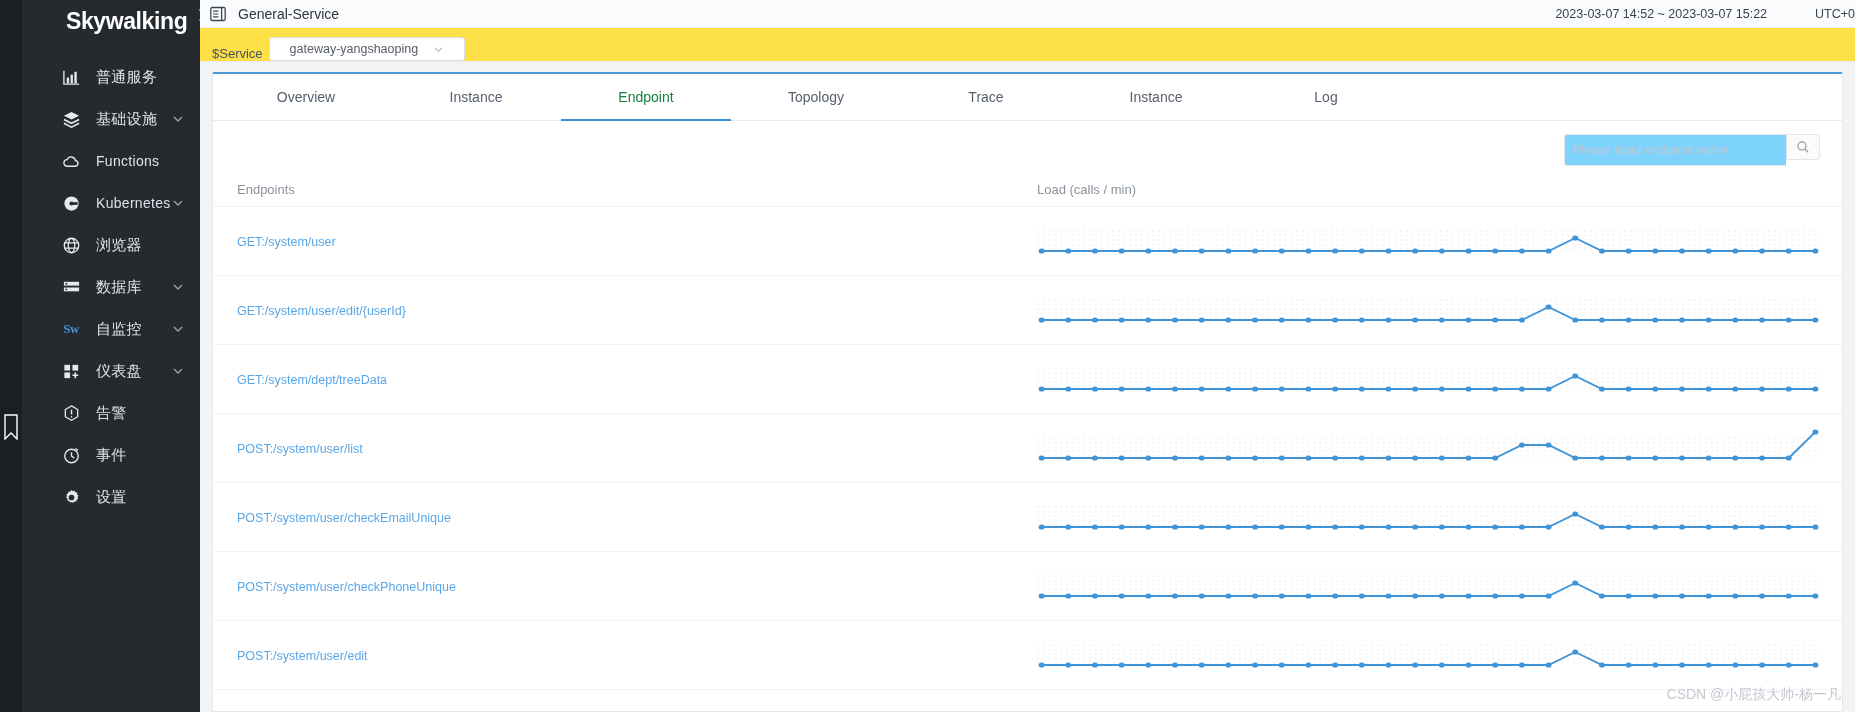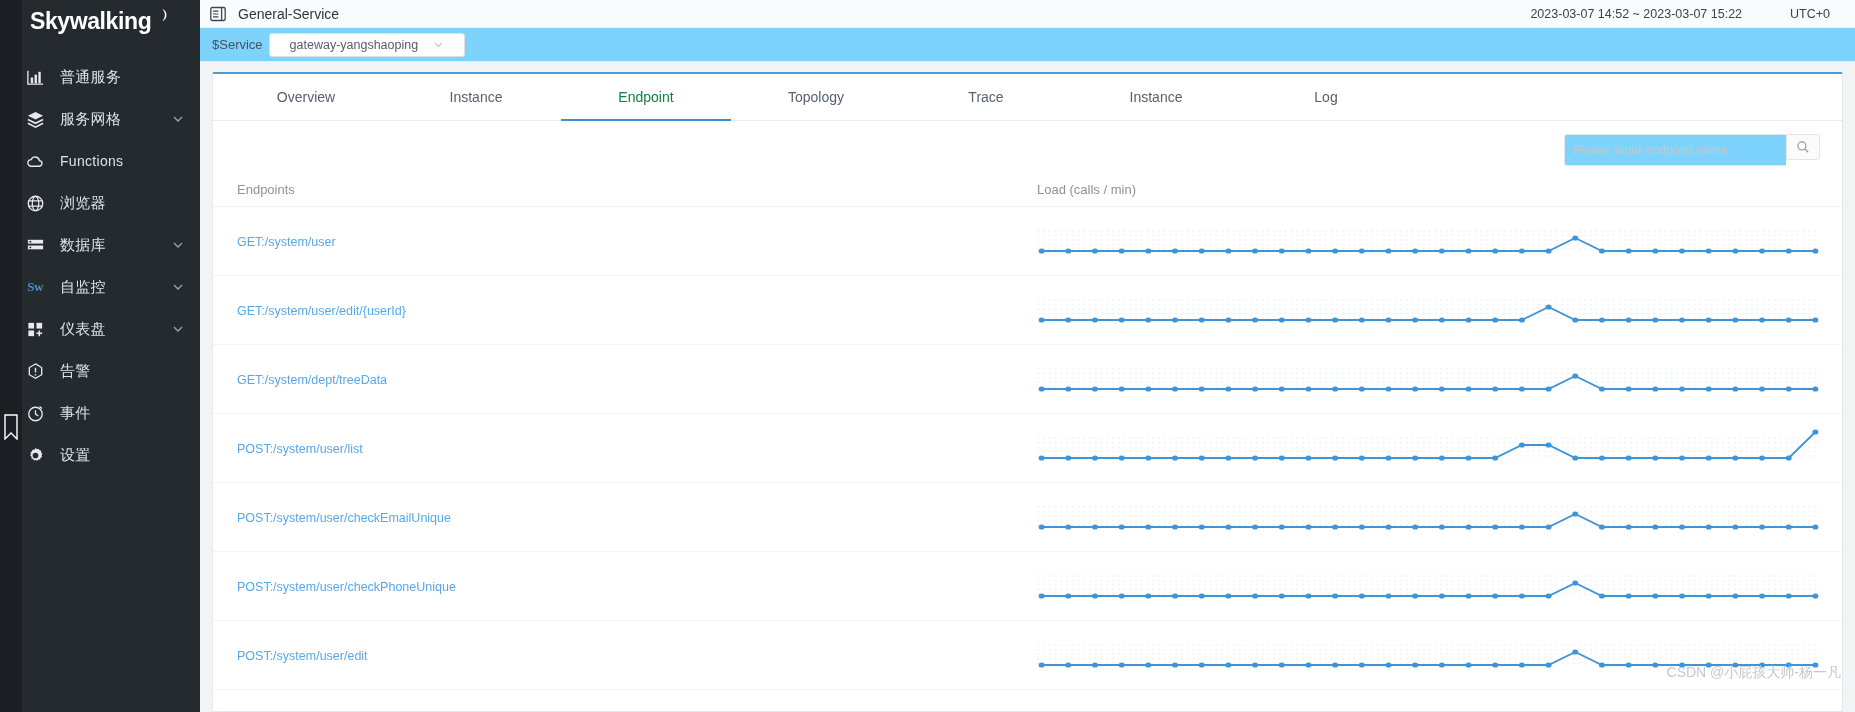--- a/index.html
+++ b/index.html
@@ -12,20 +12,21 @@
   #app { display: flex; width: 1855px; height: 712px; position: relative; }
 
   
   .sidebar {
     width: 200px; height: 712px;
     background: #252a2f;
     flex: 0 0 200px;
     position: relative;
     color: #d8dde3;
     overflow: hidden;
+    padding-left: 36px;
   }
   .sidebar-rail {
     position: absolute; left: 0; top: 0; width: 22px; height: 712px;
     background: #1b1f23;
   }
   .rail-bookmark {
     position: absolute; left: 4px; top: 414px; width: 14px; height: 26px;
   }
   .logo-wrap {
     position: relative; height: 42px; display: flex; align-items: center;
@@ -72,34 +73,34 @@
     background: #fafbfc;
     display: flex; flex-direction: column;
     overflow: hidden; position: relative;
   }
 
   .topbar {
     height: 28px; flex: 0 0 28px;
     background: #fafbfc;
     border-bottom: 1px solid #eceef1;
     display: flex; align-items: center;
-    padding: 0 25px 0 10px;
+    padding: 0 0 0 10px;
   }
   .topbar-icon { width: 16px; height: 16px; color: #3e4551; flex: 0 0 16px; }
   .topbar-title {
     margin-left: 12px; font-size: 14px; color: #303540;
   }
   .topbar-spacer { flex: 1 1 auto; }
   .topbar-time { font-size: 12.5px; color: #3b4250; white-space: nowrap; }
   .topbar-tz { font-size: 12.5px; color: #3b4250; margin-left: 48px; white-space: nowrap; }
 
   .filterbar {
     height: 34px; flex: 0 0 34px;
-    background: #7dd3fc;
-    display: flex; align-items: center;
+    background: #fde047;
+    display: flex; align-items: flex-end;
     padding-left: 12px;
     border-bottom: 1px solid #e8eaed;
   }
   .filter-label { font-size: 13px; color: #4a5160; margin-right: 6px; }
   .select-box {
     width: 196px; height: 24px;
     background: #ffffff; border: 1px solid #dcdfe6; border-radius: 3px;
     display: flex; align-items: center; padding: 0 20px;
     font-size: 12.5px; color: #555c68; cursor: pointer;
   }
@@ -183,21 +184,21 @@
   .endpoint-link {
     font-size: 12.5px; color: #5aa7e8; cursor: pointer;
     text-decoration: none; white-space: nowrap;
   }
   .cell-chart {
     flex: 1 1 auto; height: 48px; position: relative;
   }
   .spark { display: block; width: 100%; height: 48px; }
 
   .watermark {
-    position: absolute; right: 14px; bottom: 30px;
+    position: absolute; right: 14px; bottom: 8px;
     font-size: 14px; color: #c4c9d0;
     white-space: nowrap; pointer-events: none;
   }
 </style>
 </head>
 <body>
 
 <div id="app">
 
   <aside class="sidebar">
@@ -229,35 +230,49 @@
       </div>
 
       <div class="nav-item">
         <span class="nav-icon">
           <svg viewBox="0 0 20 20" width="19" height="19">
             <path d="M10 2 L18 6 L10 10 L2 6 Z" fill="#e6eaee"></path>
             <path d="M2 10 L10 14 L18 10" fill="none" stroke="#e6eaee" stroke-width="1.6"></path>
             <path d="M2 14 L10 18 L18 14" fill="none" stroke="#e6eaee" stroke-width="1.6"></path>
           </svg>
         </span>
-        <span class="nav-label cn">服务网格</span>
+        <span class="nav-label cn">基础设施</span>
         <svg class="nav-chevron" viewBox="0 0 12 12">
           <path d="M2 4 L6 8 L10 4" fill="none" stroke="#9aa4ae" stroke-width="1.3"></path>
         </svg>
       </div>
 
       <div class="nav-item">
         <span class="nav-icon">
           <svg viewBox="0 0 20 20" width="19" height="19">
             <path d="M5.5 15 a3.5 3.5 0 0 1 0 -7 a4.5 4.5 0 0 1 8.6 1 a3 3 0 0 1 -0.6 6 Z" fill="none" stroke="#e6eaee" stroke-width="1.4"></path>
           </svg>
         </span>
         <span class="nav-label">Functions</span>
       </div>
 
+      <div class="nav-item">
+        <span class="nav-icon">
+          <svg viewBox="0 0 20 20" width="19" height="19">
+            <circle cx="10" cy="10" r="7.5" fill="#e6eaee"></circle>
+            <path d="M10 10 L10 3 A7 7 0 0 0 10 17 Z" fill="#252a2f" opacity="0"></path>
+            <rect x="10.5" y="8.6" width="6" height="2.8" fill="#252a2f"></rect>
+            <circle cx="10" cy="10" r="2.2" fill="#252a2f"></circle>
+          </svg>
+        </span>
+        <span class="nav-label">Kubernetes</span>
+        <svg class="nav-chevron" viewBox="0 0 12 12">
+          <path d="M2 4 L6 8 L10 4" fill="none" stroke="#9aa4ae" stroke-width="1.3"></path>
+        </svg>
+      </div>
 
 
       <div class="nav-item">
         <span class="nav-icon">
           <svg viewBox="0 0 20 20" width="19" height="19">
             <circle cx="10" cy="10" r="7.6" fill="none" stroke="#e6eaee" stroke-width="1.4"></circle>
             <ellipse cx="10" cy="10" rx="3.4" ry="7.6" fill="none" stroke="#e6eaee" stroke-width="1.3"></ellipse>
             <path d="M2.6 7.2 h14.8 M2.6 12.8 h14.8" stroke="#e6eaee" stroke-width="1.3"></path>
           </svg>
         </span>

